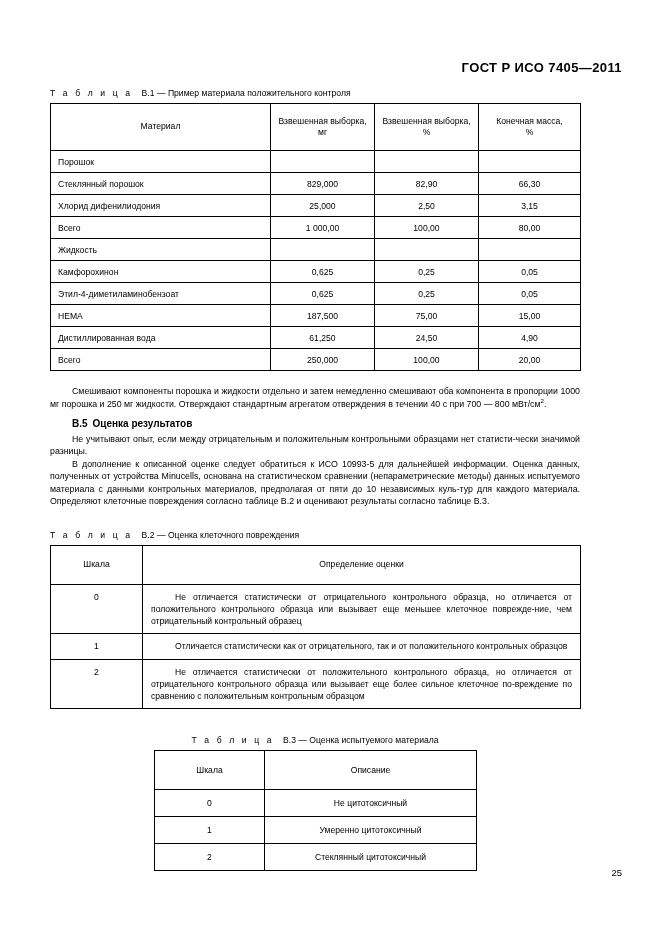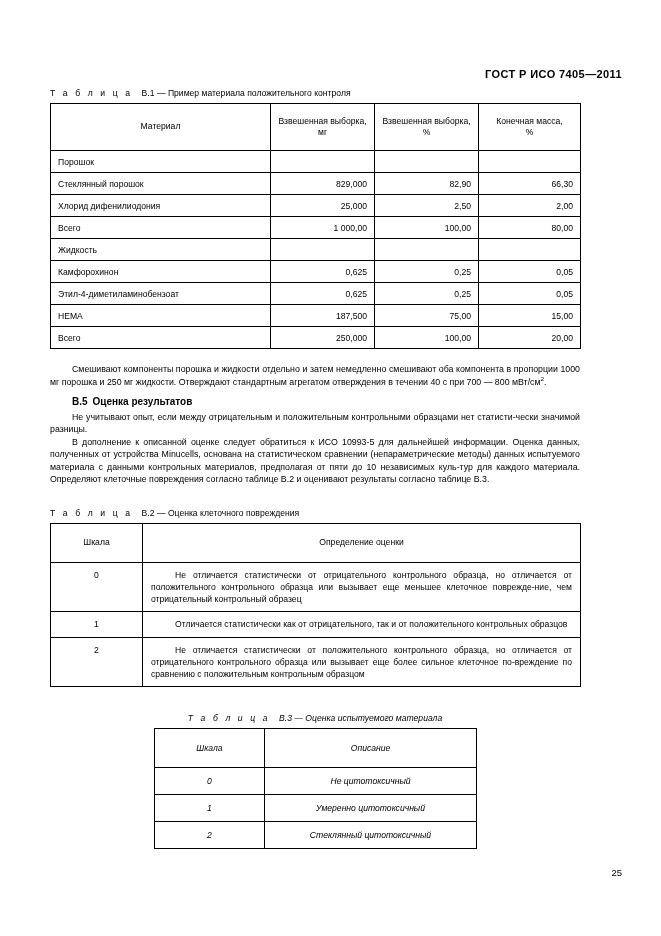--- a/index.html
+++ b/index.html
@@ -20,22 +20,22 @@
     left: 0; top: 0;
     width: 661px;
     height: 936px;
     box-sizing: border-box;
   }
 
   
   .doc-header {
     position: absolute;
     right: 39px;
-    top: 68px;
-    font-size: 11px;
+    top: 60px;
+    font-size: 13px;
     font-weight: bold;
     letter-spacing: 0.4px;
     white-space: nowrap;
   }
 
   
   .content {
     position: absolute;
     left: 50px;
     top: 88px;
@@ -78,21 +78,21 @@
     line-height: 1.3;
   }
   table.gost thead th.first-col {
     text-align: center;
     margin-left: 30px;
   }
   table.gost tbody td {
     height: 12px;
   }
   table.gost tbody td.num {
-    text-align: right;
+    text-align: center;
   }
 
   
   #table-b1 col.c1 { width: 220px; }
   #table-b1 col.c2 { width: 104px; }
   #table-b1 col.c3 { width: 104px; }
   #table-b1 col.c4 { width: 102px; }
   #table-b1 tbody td { padding: 4.5px 7px; }
 
   
@@ -127,21 +127,20 @@
     text-align: justify;
     text-indent: 24px;
     line-height: 1.42;
     padding: 6px 8px 6px 8px;
   }
 
   
   .b3-wrap {
     width: 322px;
     margin: 0 auto;
-    font-style: italic;
   }
   #table-b3 { width: 322px; }
   #table-b3 col.c1 { width: 110px; }
   #table-b3 col.c2 { width: 212px; }
   #table-b3 thead th { height: 30px; }
   #table-b3 tbody td { height: 18px; }
   #table-b3 tbody td.scale { text-align: center; }
   #table-b3 tbody td.descr { text-align: center; }
 
   .spacer-b2 { height: 22px; }
@@ -206,21 +205,21 @@
         <tr>
           <td>Стеклянный порошок</td>
           <td class="num">829,000</td>
           <td class="num">82,90</td>
           <td class="num">66,30</td>
         </tr>
         <tr>
           <td>Хлорид дифенилиодония</td>
           <td class="num">25,000</td>
           <td class="num">2,50</td>
-          <td class="num">2,00</td>
+          <td class="num">3,15</td>
         </tr>
         <tr>
           <td>Всего</td>
           <td class="num">1 000,00</td>
           <td class="num">100,00</td>
           <td class="num">80,00</td>
         </tr>
         <tr>
           <td>Жидкость</td>
           <td class="num"></td>
@@ -237,20 +236,26 @@
           <td>Этил-4-диметиламинобензоат</td>
           <td class="num">0,625</td>
           <td class="num">0,25</td>
           <td class="num">0,05</td>
         </tr>
         <tr>
           <td>HEMA</td>
           <td class="num">187,500</td>
           <td class="num">75,00</td>
           <td class="num">15,00</td>
+        </tr>
+        <tr>
+          <td>Дистиллированная вода</td>
+          <td class="num">61,250</td>
+          <td class="num">24,50</td>
+          <td class="num">4,90</td>
         </tr>
         <tr>
           <td>Всего</td>
           <td class="num">250,000</td>
           <td class="num">100,00</td>
           <td class="num">20,00</td>
         </tr>
       </tbody>
     </table>
 

